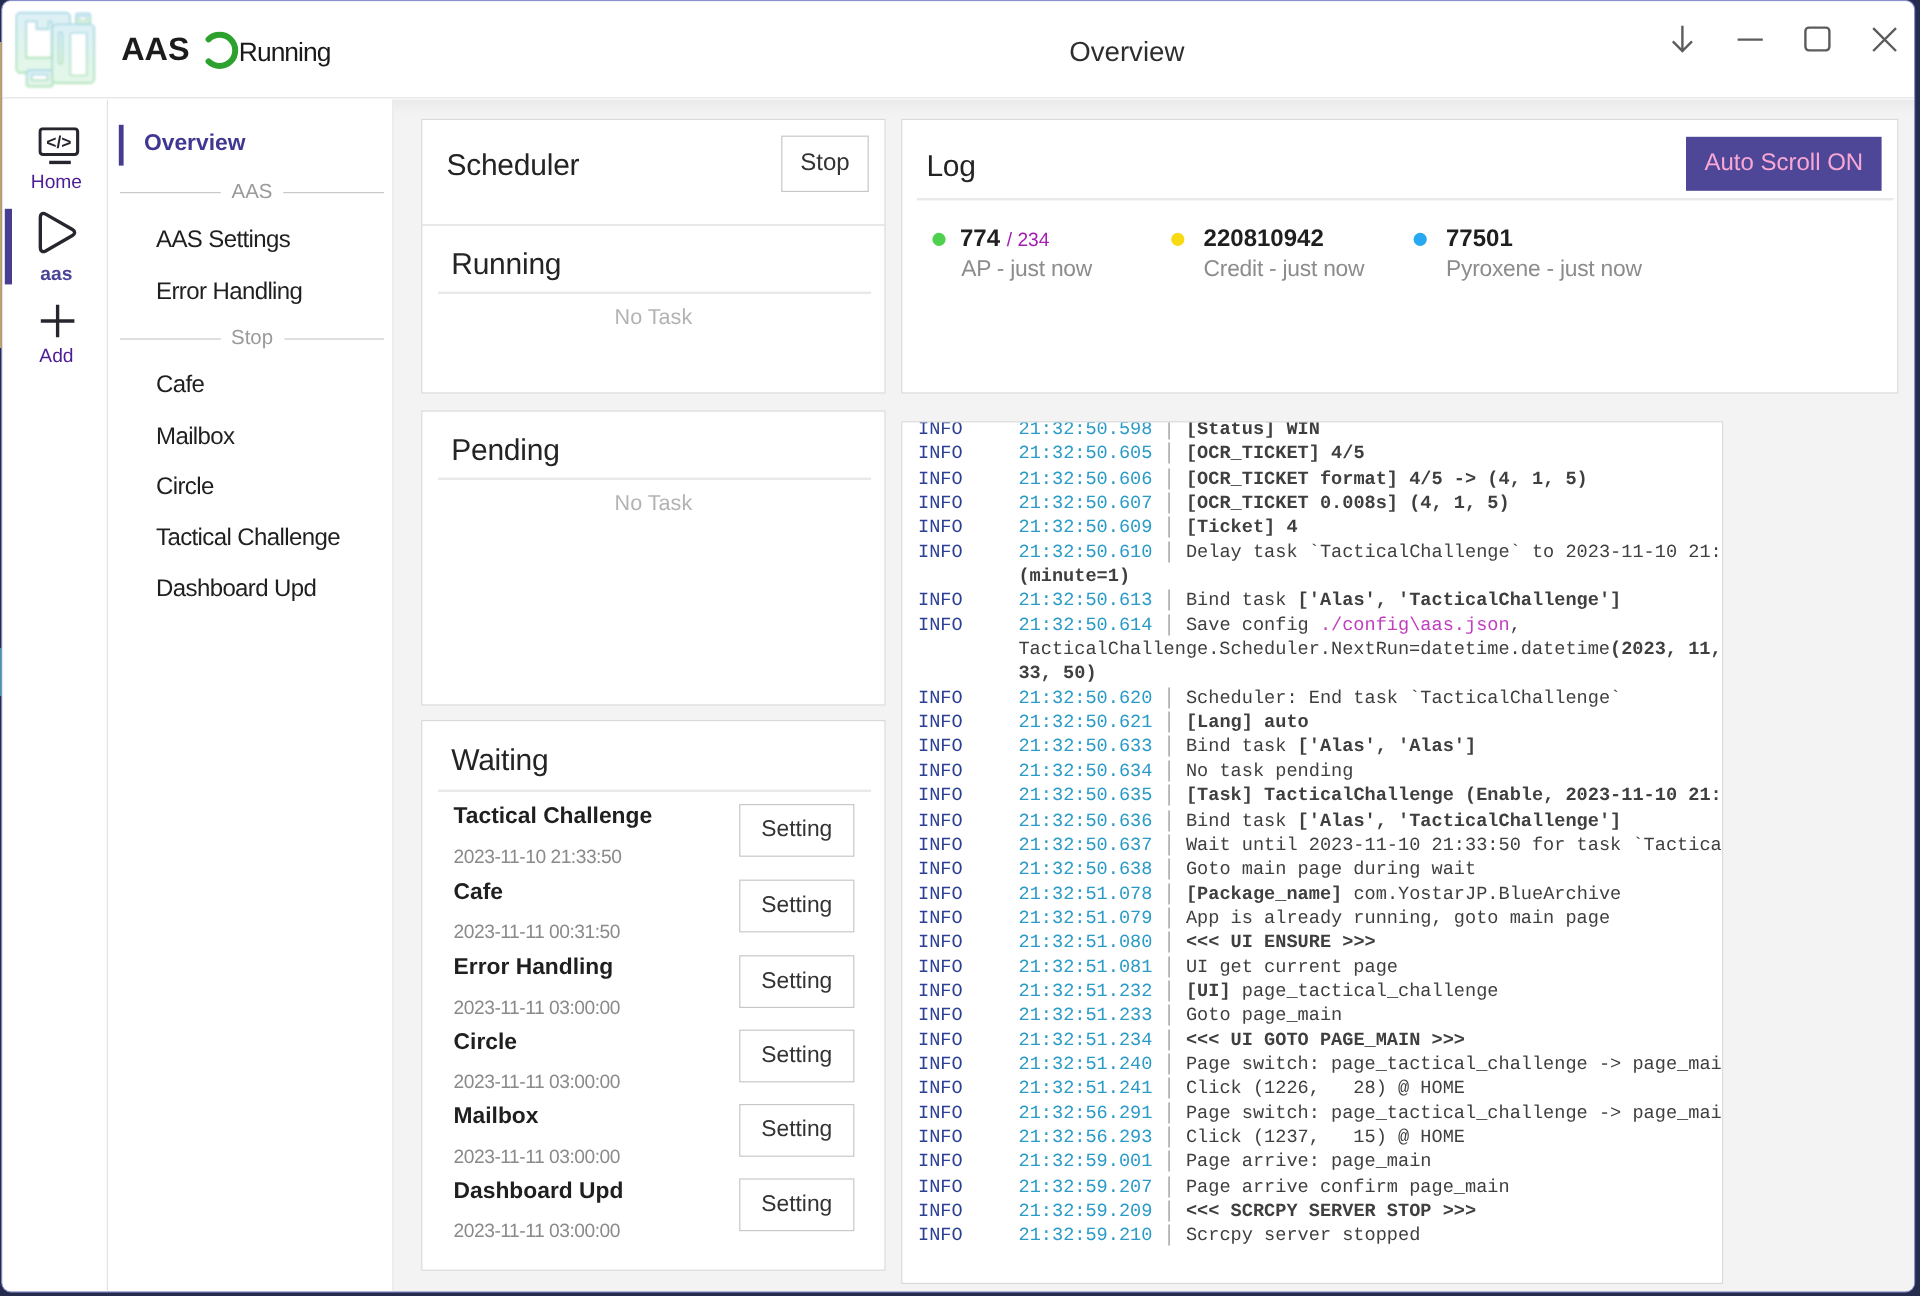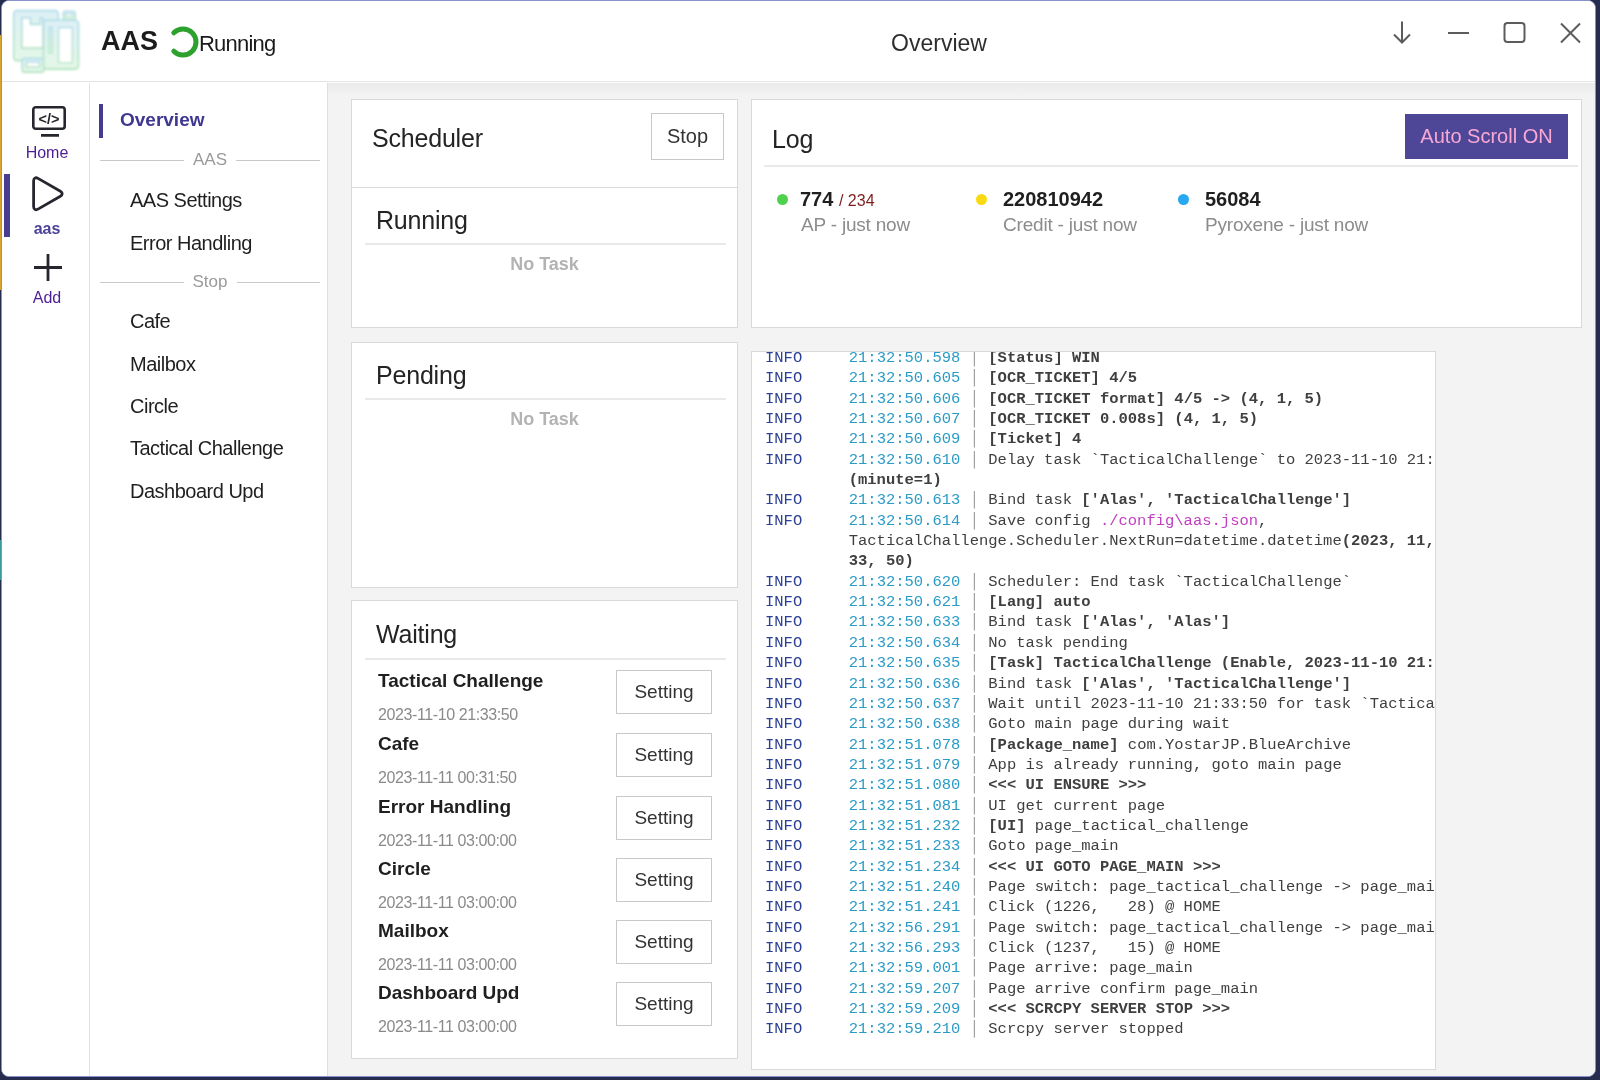--- a/index.html
+++ b/index.html
@@ -30,31 +30,31 @@
 #ov-bar { position:absolute; left:-21px; top:-5px; width:4px; height:34px; background:#453c90; }
 .mdiv { position:absolute; left:9px; width:220px; height:20px; display:flex; align-items:center; color:#9a9a9a; font-size:17px; }
 .mdiv .ln { flex:1; height:1px; background:#c9c9c9; }
 .mdiv .lb { padding:0 9px; }
 
 #content { position:absolute; left:326px; top:82px; width:1269px; height:995px; background:#f3f3f3; }
 #content::before { content:""; position:absolute; left:0; top:0; width:100%; height:13px; background:linear-gradient(#eaeaea,#f3f3f3); }
 .card { position:absolute; background:#fff; border:1px solid #d9d9d9; }
 .ctitle { font-size:25px; font-weight:500; color:#242424; letter-spacing:-0.2px; }
 .cdivider { position:absolute; height:2px; background:#e9e9ec; }
-.notask { position:absolute; width:100%; text-align:center; font-size:18px; font-weight:bold; color:#b3b3b3; }
+.notask { position:absolute; width:100%; text-align:center; font-size:18px; font-weight:normal; color:#b3b3b3; }
 .btn { position:absolute; background:#fff; border:1px solid #c8c8c8; color:#333; font-size:20px; display:flex; align-items:center; justify-content:center; }
 .wbtn { font-size:19px; }
 
 .wt { position:absolute; left:26px; font-size:19px; font-weight:bold; color:#1f1f1f; }
 .wd { position:absolute; left:26px; font-size:16px; color:#8a8a8a; letter-spacing:-0.4px; }
 .wbtn { position:absolute; left:264px; width:96px; height:44px; }
 
 .dot { position:absolute; width:11px; height:11px; border-radius:50%; }
 .statv { position:absolute; font-size:20px; font-weight:bold; color:#1f1f1f; }
-.statv .frac { font-weight:normal; font-size:16px; color:#7f1d1d; }
+.statv .frac { font-weight:normal; font-size:16px; color:#a21caf; }
 .statc { position:absolute; font-size:19px; color:#8c8c8c; letter-spacing:-0.2px; }
 
 #console { position:absolute; left:423px; top:268px; width:685px; height:719px; background:#fff; border:1px solid #d9d9d9; overflow:hidden; }
 #logpre { position:absolute; left:13px; top:-4px; font-family:"Liberation Mono", monospace; font-size:15.5px; line-height:20.35px; white-space:pre; color:#3f3f3f; }
 .li { color:#2b3f94; }
 .lt { color:#2a9bc7; }
 .lp { color:#999; }
 .lb2 { font-weight:bold; }
 .lm { color:#c03fc0; }
 
@@ -201,21 +201,21 @@
       <div class="ctitle" style="position:absolute; left:20px; top:25px;">Log</div>
       <div style="position:absolute; left:653px; top:14px; width:163px; height:45px; background:#4e4798; color:#f9a8d4; font-size:20px; display:flex; align-items:center; justify-content:center;">Auto Scroll ON</div>
       <div class="cdivider" style="left:12px; top:65px; width:814px;"></div>
       <div class="dot" style="left:25px; top:94px; background:#4fd14f;"></div>
       <div class="statv" style="left:48px; top:88px;">774 <span class="frac">/ 234</span></div>
       <div class="statc" style="left:49px; top:114px;">AP - just now</div>
       <div class="dot" style="left:224px; top:94px; background:#f8da12;"></div>
       <div class="statv" style="left:251px; top:88px;">220810942</div>
       <div class="statc" style="left:251px; top:114px;">Credit - just now</div>
       <div class="dot" style="left:426px; top:94px; background:#28a8f0;"></div>
-      <div class="statv" style="left:453px; top:88px;">56084</div>
+      <div class="statv" style="left:453px; top:88px;">77501</div>
       <div class="statc" style="left:453px; top:114px;">Pyroxene - just now</div>
     </div>
 
     <div id="console">
       <pre id="logpre"><span class="li">INFO</span>     <span class="lt">21:32:50.598</span> <span class="lp">│</span> <span class="lb2">[Status] WIN</span>
 <span class="li">INFO</span>     <span class="lt">21:32:50.605</span> <span class="lp">│</span> <span class="lb2">[OCR_TICKET] 4/5</span>
 <span class="li">INFO</span>     <span class="lt">21:32:50.606</span> <span class="lp">│</span> <span class="lb2">[OCR_TICKET format] 4/5 -&gt; (4, 1, 5)</span>
 <span class="li">INFO</span>     <span class="lt">21:32:50.607</span> <span class="lp">│</span> <span class="lb2">[OCR_TICKET 0.008s] (4, 1, 5)</span>
 <span class="li">INFO</span>     <span class="lt">21:32:50.609</span> <span class="lp">│</span> <span class="lb2">[Ticket] 4</span>
 <span class="li">INFO</span>     <span class="lt">21:32:50.610</span> <span class="lp">│</span> Delay task `TacticalChallenge` to 2023-11-10 21:33:50

